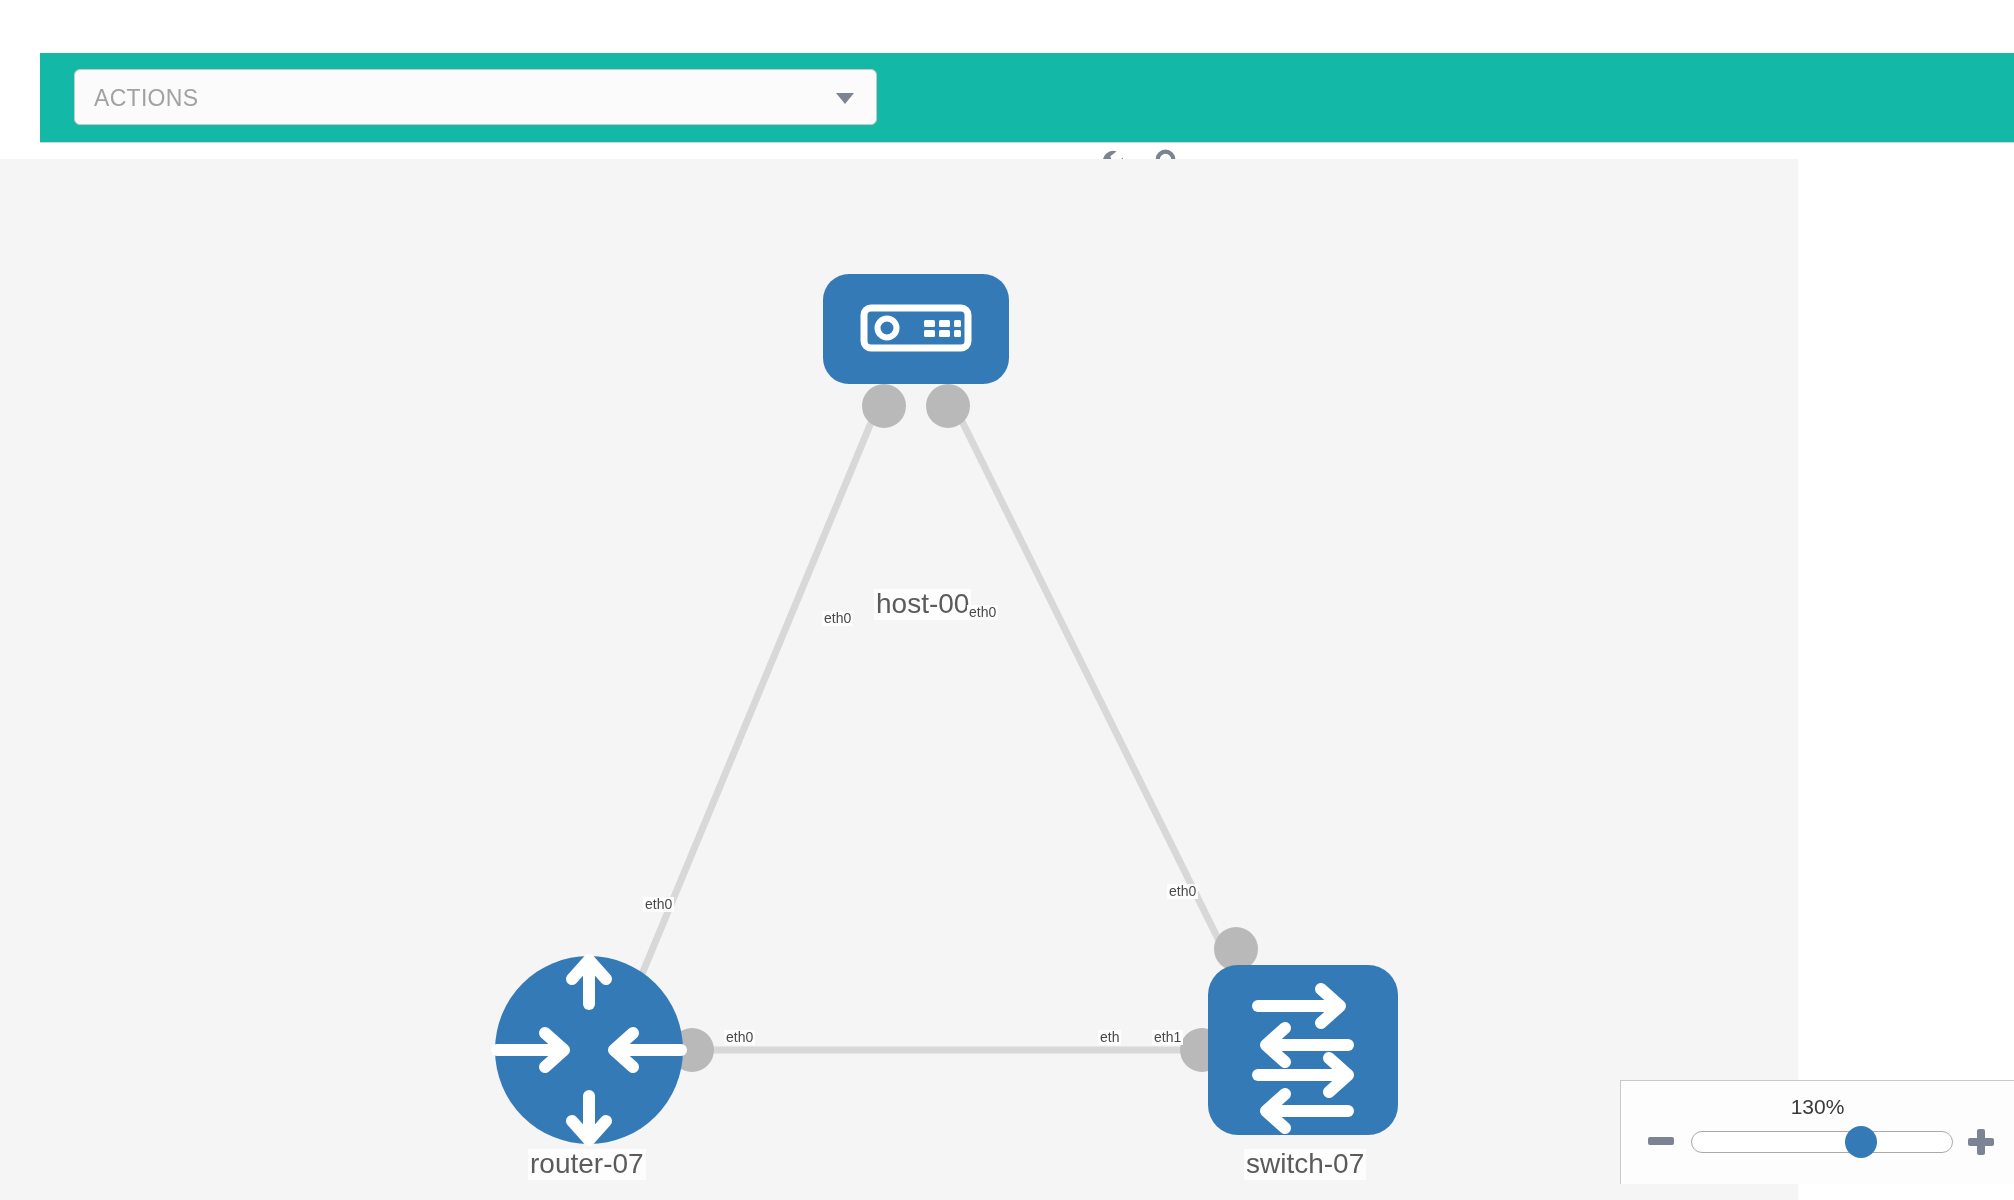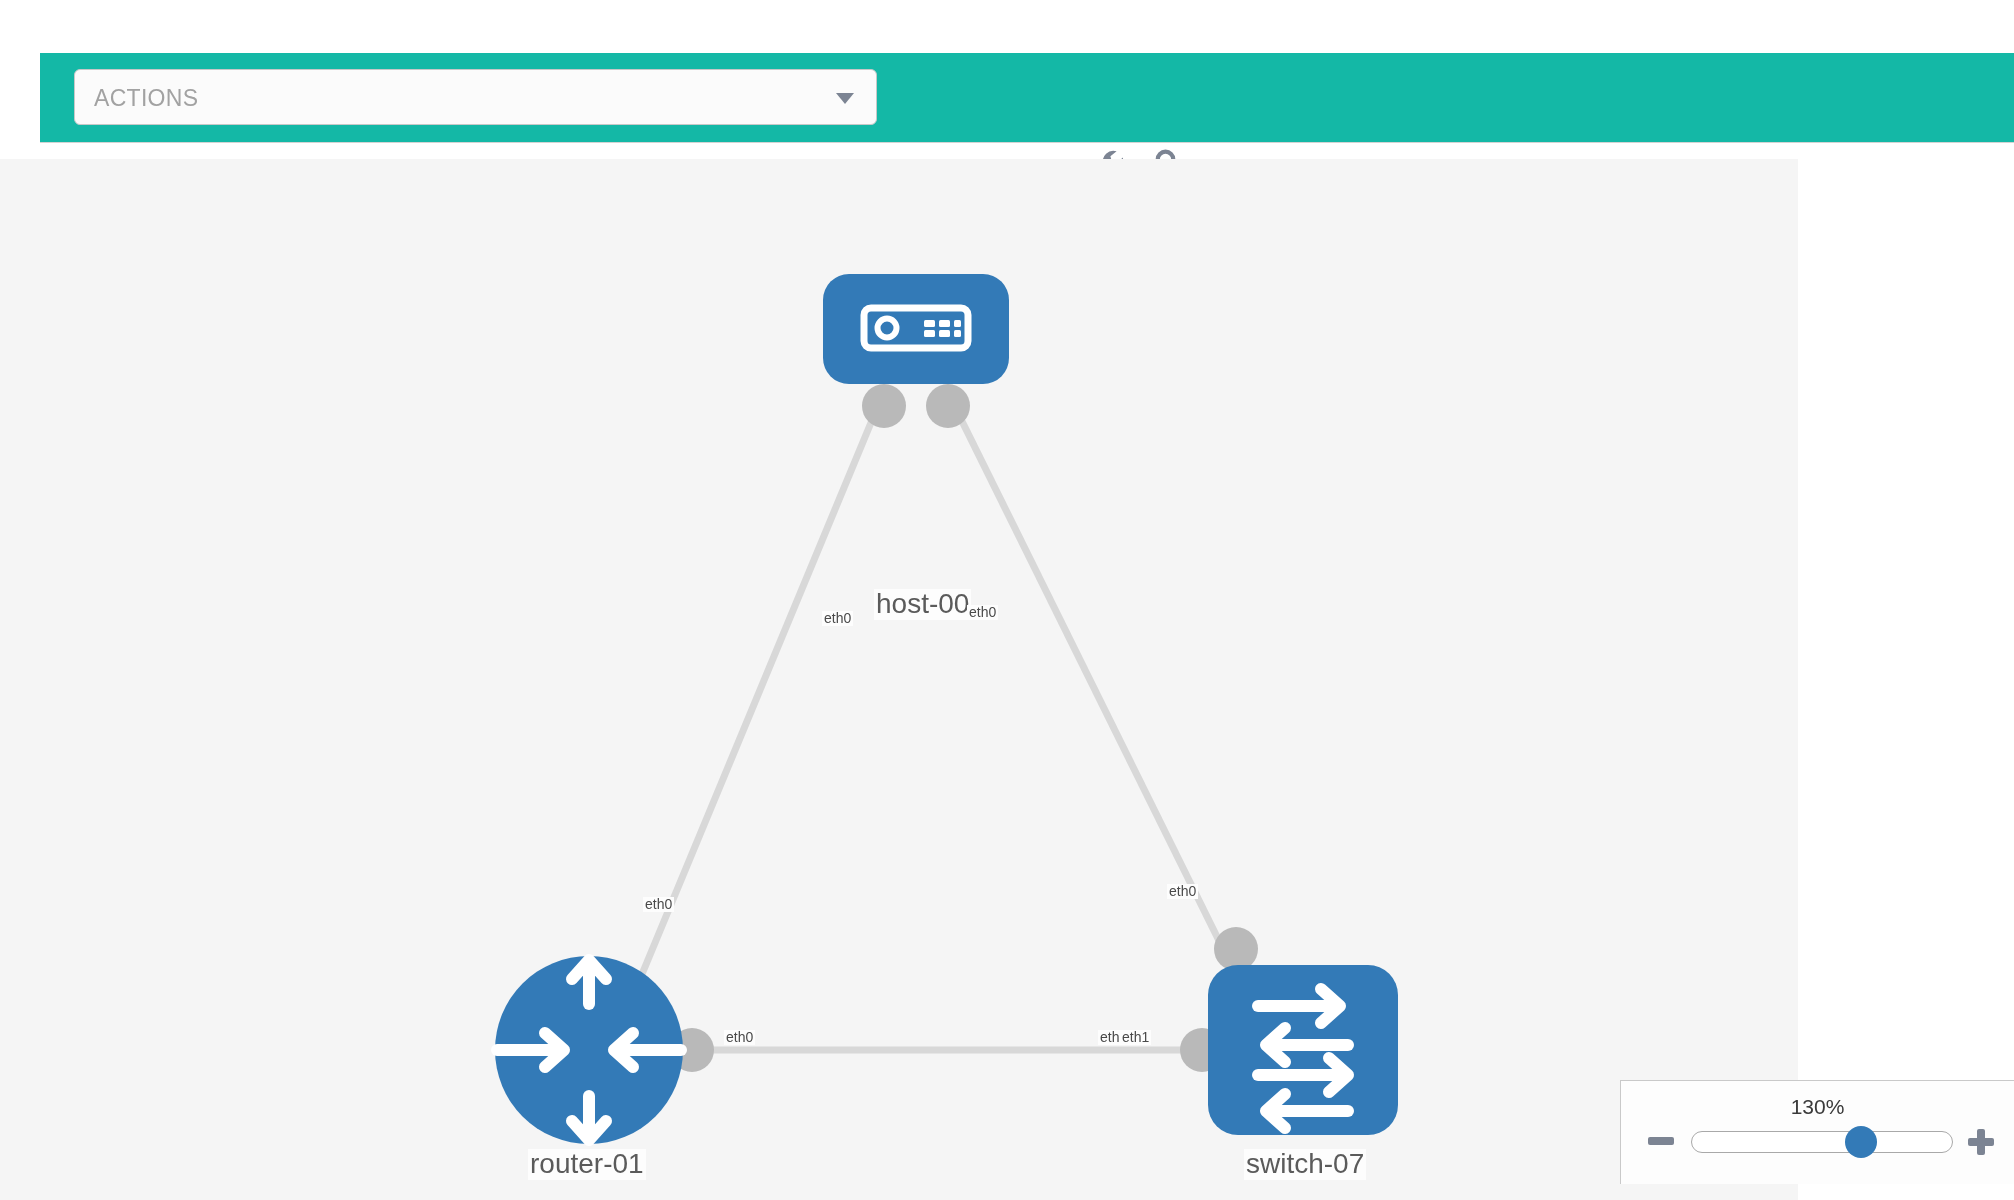--- a/index.html
+++ b/index.html
@@ -327,32 +327,32 @@
           <path d="M1258 916 L1346 916"></path>
           <path d="M1329 899 L1348 916 L1329 933"></path>
 
           <path d="M1348 952 L1268 952"></path>
           <path d="M1285 935 L1266 952 L1285 969"></path>
         </g>
       </g>
     </svg>
 
     <div class="node-label" style="left: 874px; top: 430px;">host-00</div>
-    <div class="node-label" style="left: 528px; top: 990px;">router-01</div>
+    <div class="node-label" style="left: 528px; top: 990px;">router-07</div>
     <div class="node-label" style="left: 1244px; top: 990px;">switch-07</div>
 
     <div class="iface-label" style="left: 822px; top: 452px;">eth0</div>
     <div class="iface-label" style="left: 967px; top: 446px;">eth0</div>
 
     <div class="iface-label" style="left: 643px; top: 738px;">eth0</div>
     <div class="iface-label" style="left: 1167px; top: 725px;">eth0</div>
 
     <div class="iface-label" style="left: 724px; top: 871px;">eth0</div>
     <div class="iface-label" style="left: 1098px; top: 871px;">eth</div>
-    <div class="iface-label" style="left: 1120px; top: 871px;">eth1</div>
+    <div class="iface-label" style="left: 1152px; top: 871px;">eth1</div>
   </div>
 
   <div class="zoom-panel">
     <div class="zoom-level">130%</div>
     <div class="zoom-minus"></div>
     <div class="zoom-slider">
       <div class="zoom-thumb" id="zoom-thumb" style="left: 65%;"></div>
     </div>
     <div class="zoom-plus"></div>
   </div>

